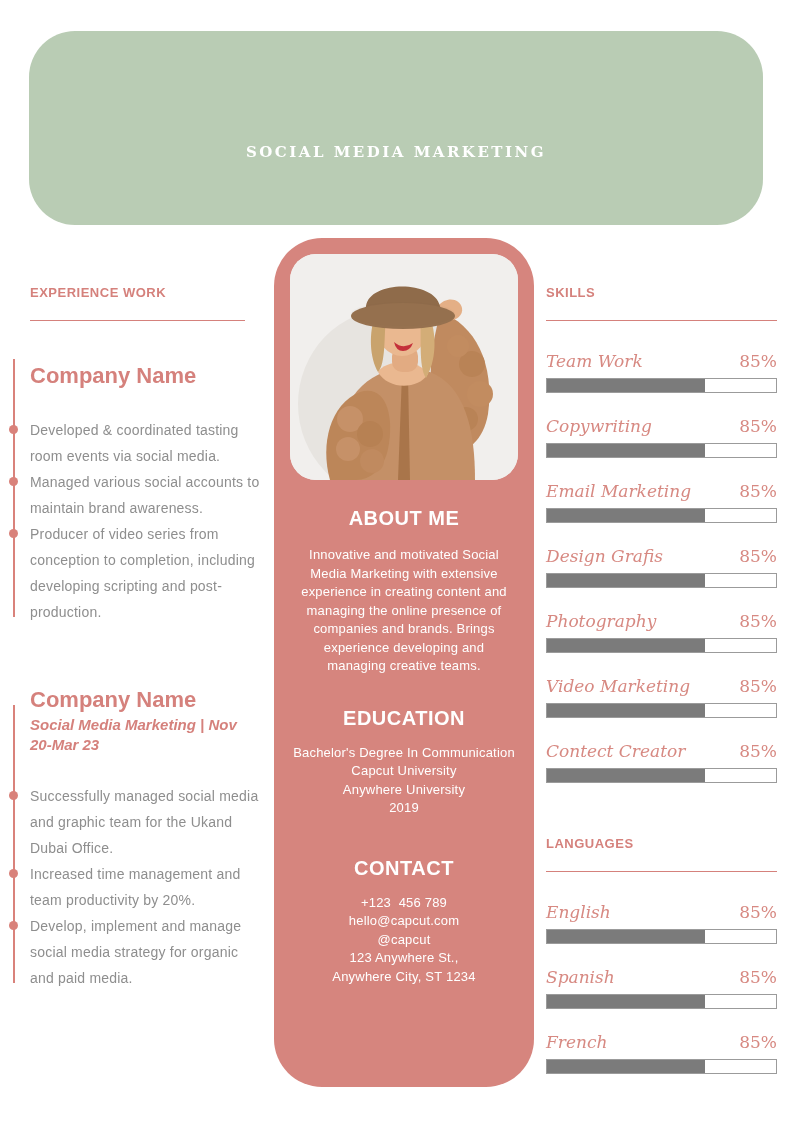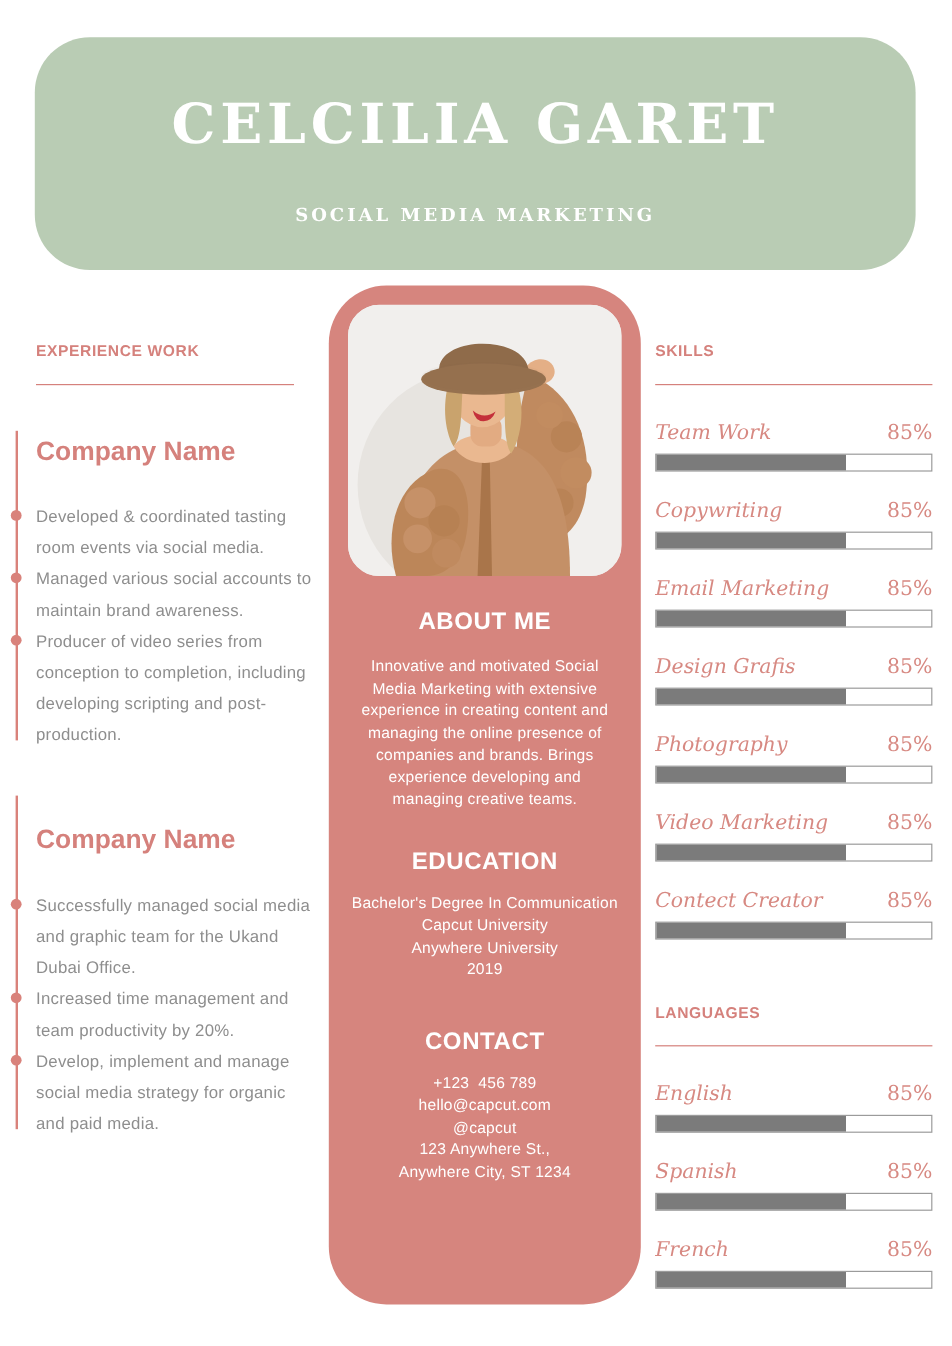--- a/index.html
+++ b/index.html
@@ -107,39 +107,39 @@
   }
   .bar-fill { height:100%; background:#7b7b7b; }
   .lang-title { margin-top:50px; }
 </style>
 </head>
 <body>
 
 <div class="page">
 
   <div class="header">
-    <div class="name">CELCILIA GARET</div>
     <div class="subtitle">SOCIAL MEDIA MARKETING</div>
   </div>
 
   <div class="left-col">
     <div class="sec-title">EXPERIENCE WORK</div>
     <div class="divider"></div>
 
     <div class="job job-1">
       <div class="company">Company Name</div>
       <ul class="bullets">
         <li>Developed &amp; coordinated tasting room events via social media.</li>
         <li>Managed various social accounts to maintain brand awareness.</li>
         <li>Producer of video series from conception to completion, including developing scripting and post-production.</li>
       </ul>
     </div>
 
     <div class="job job-2">
       <div class="company">Company Name</div>
+      <div class="job-meta">Social Media Marketing | Nov 20-Mar 23</div>
       <ul class="bullets">
         <li>Successfully managed social media and graphic team for the Ukand Dubai Office.</li>
         <li>Increased time management and team productivity by 20%.</li>
         <li>Develop, implement and manage social media strategy for organic and paid media.</li>
       </ul>
     </div>
   </div>
 
   <div class="mid-col">
     <div class="photo">

